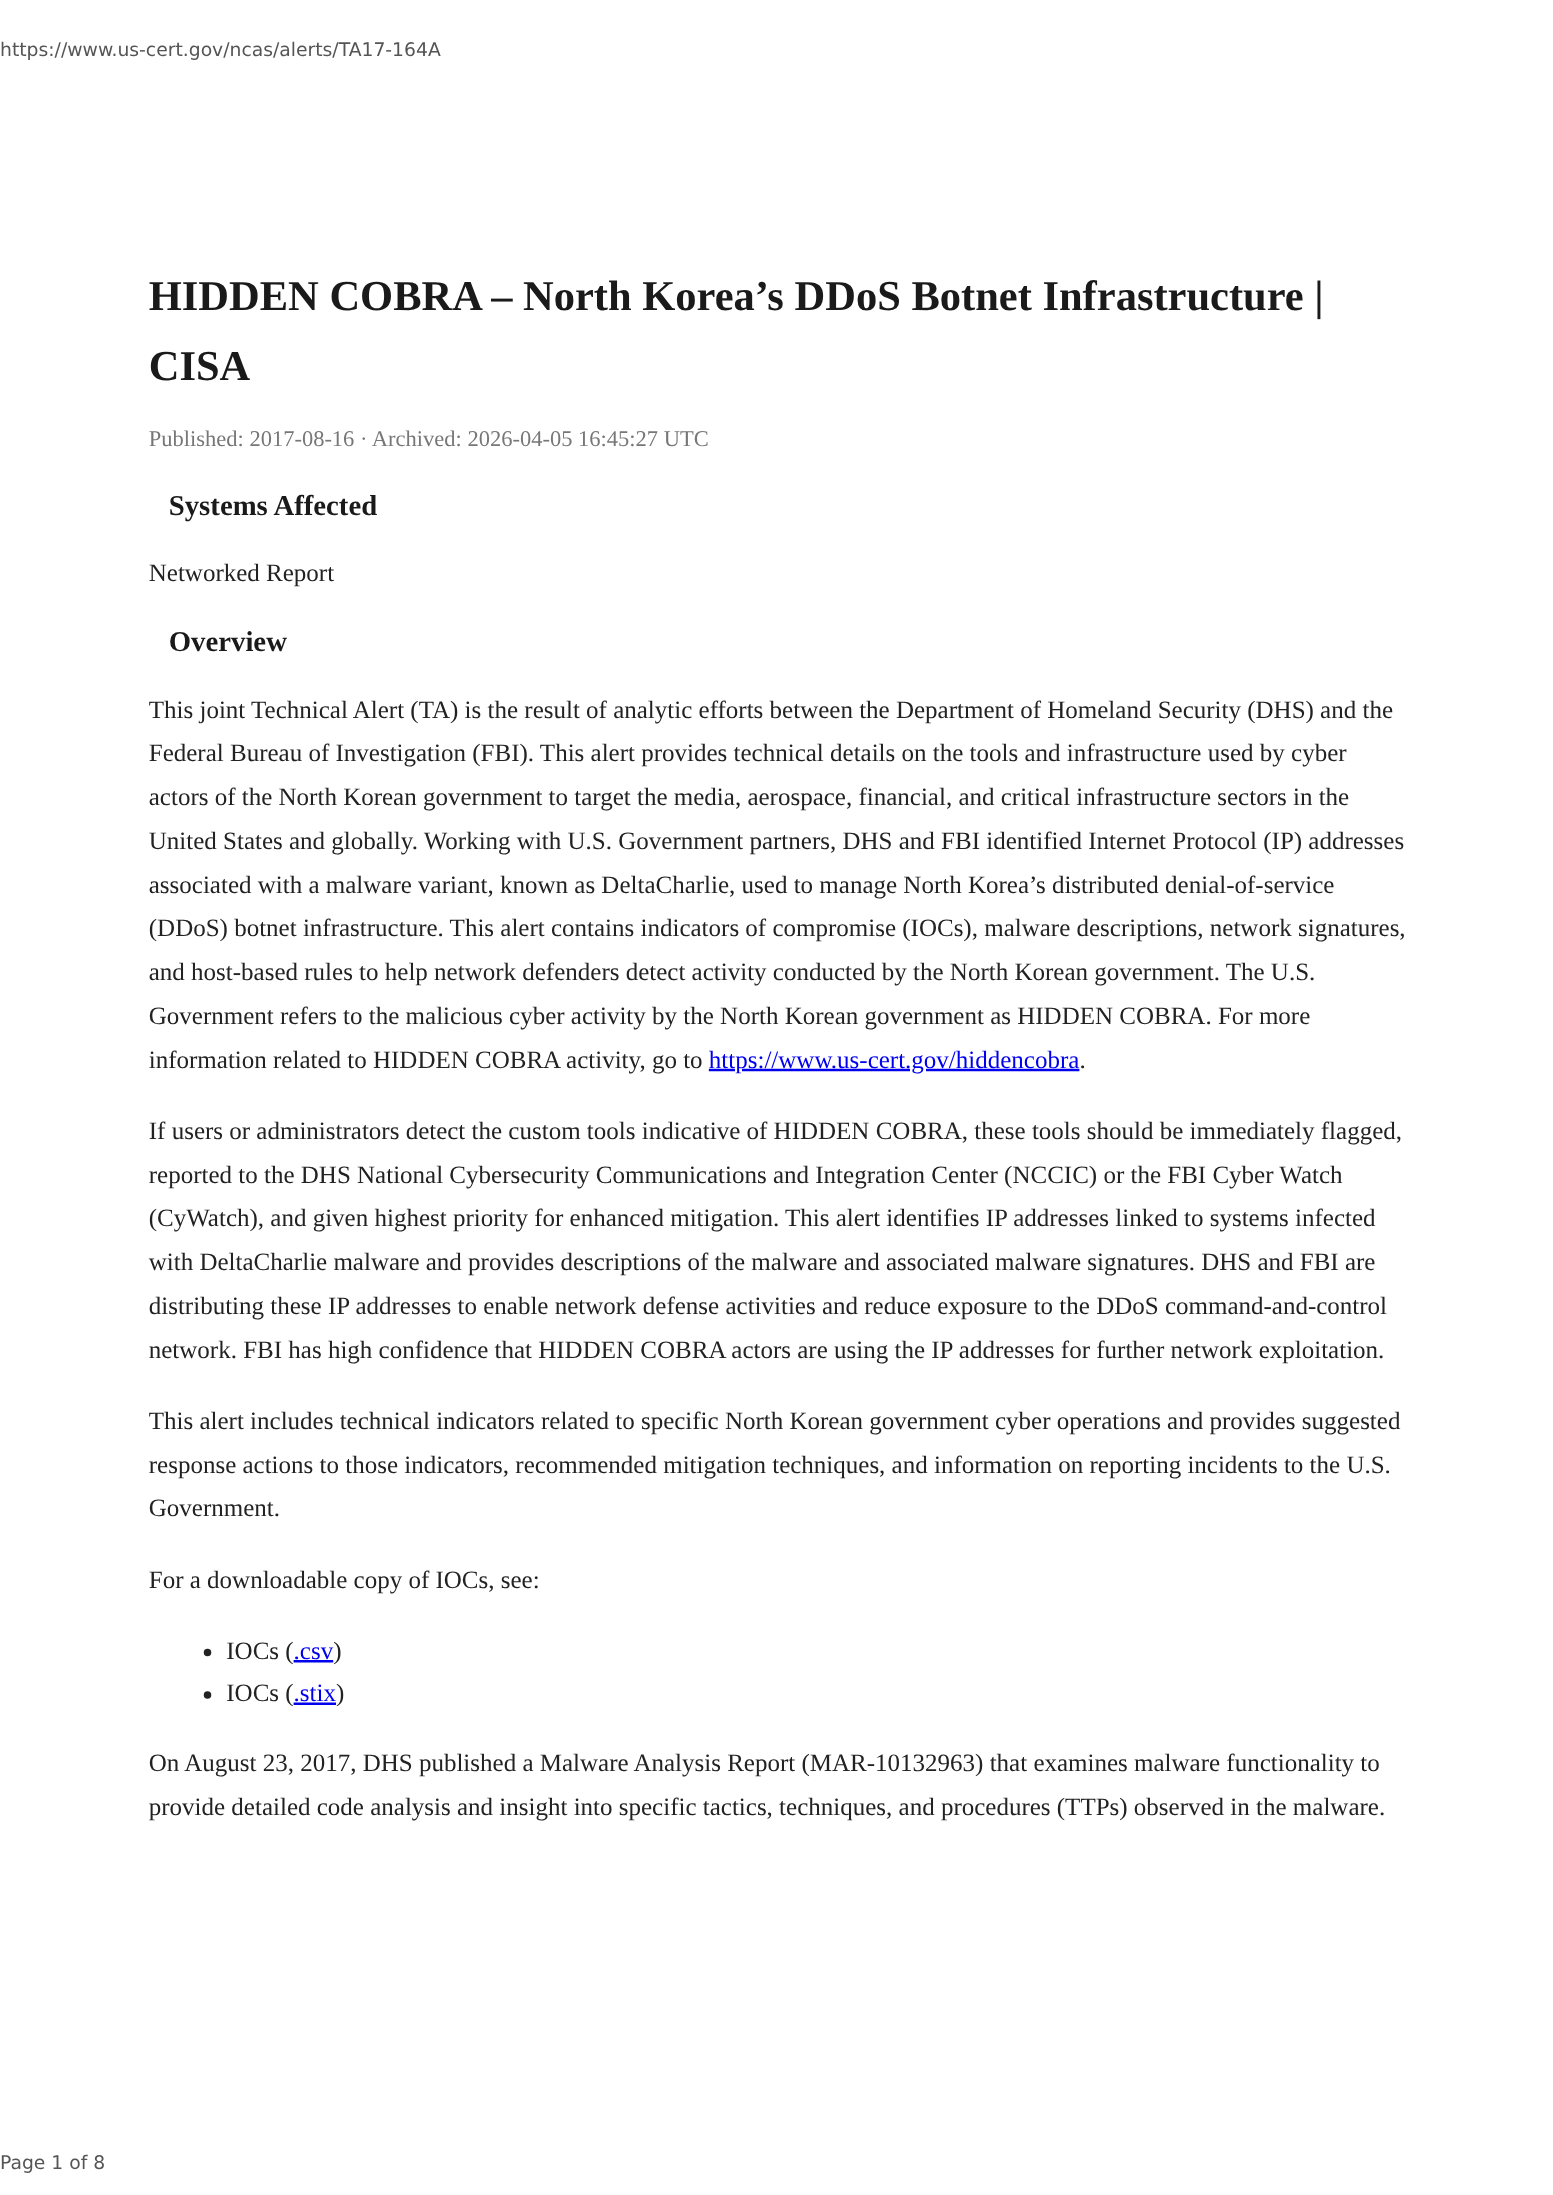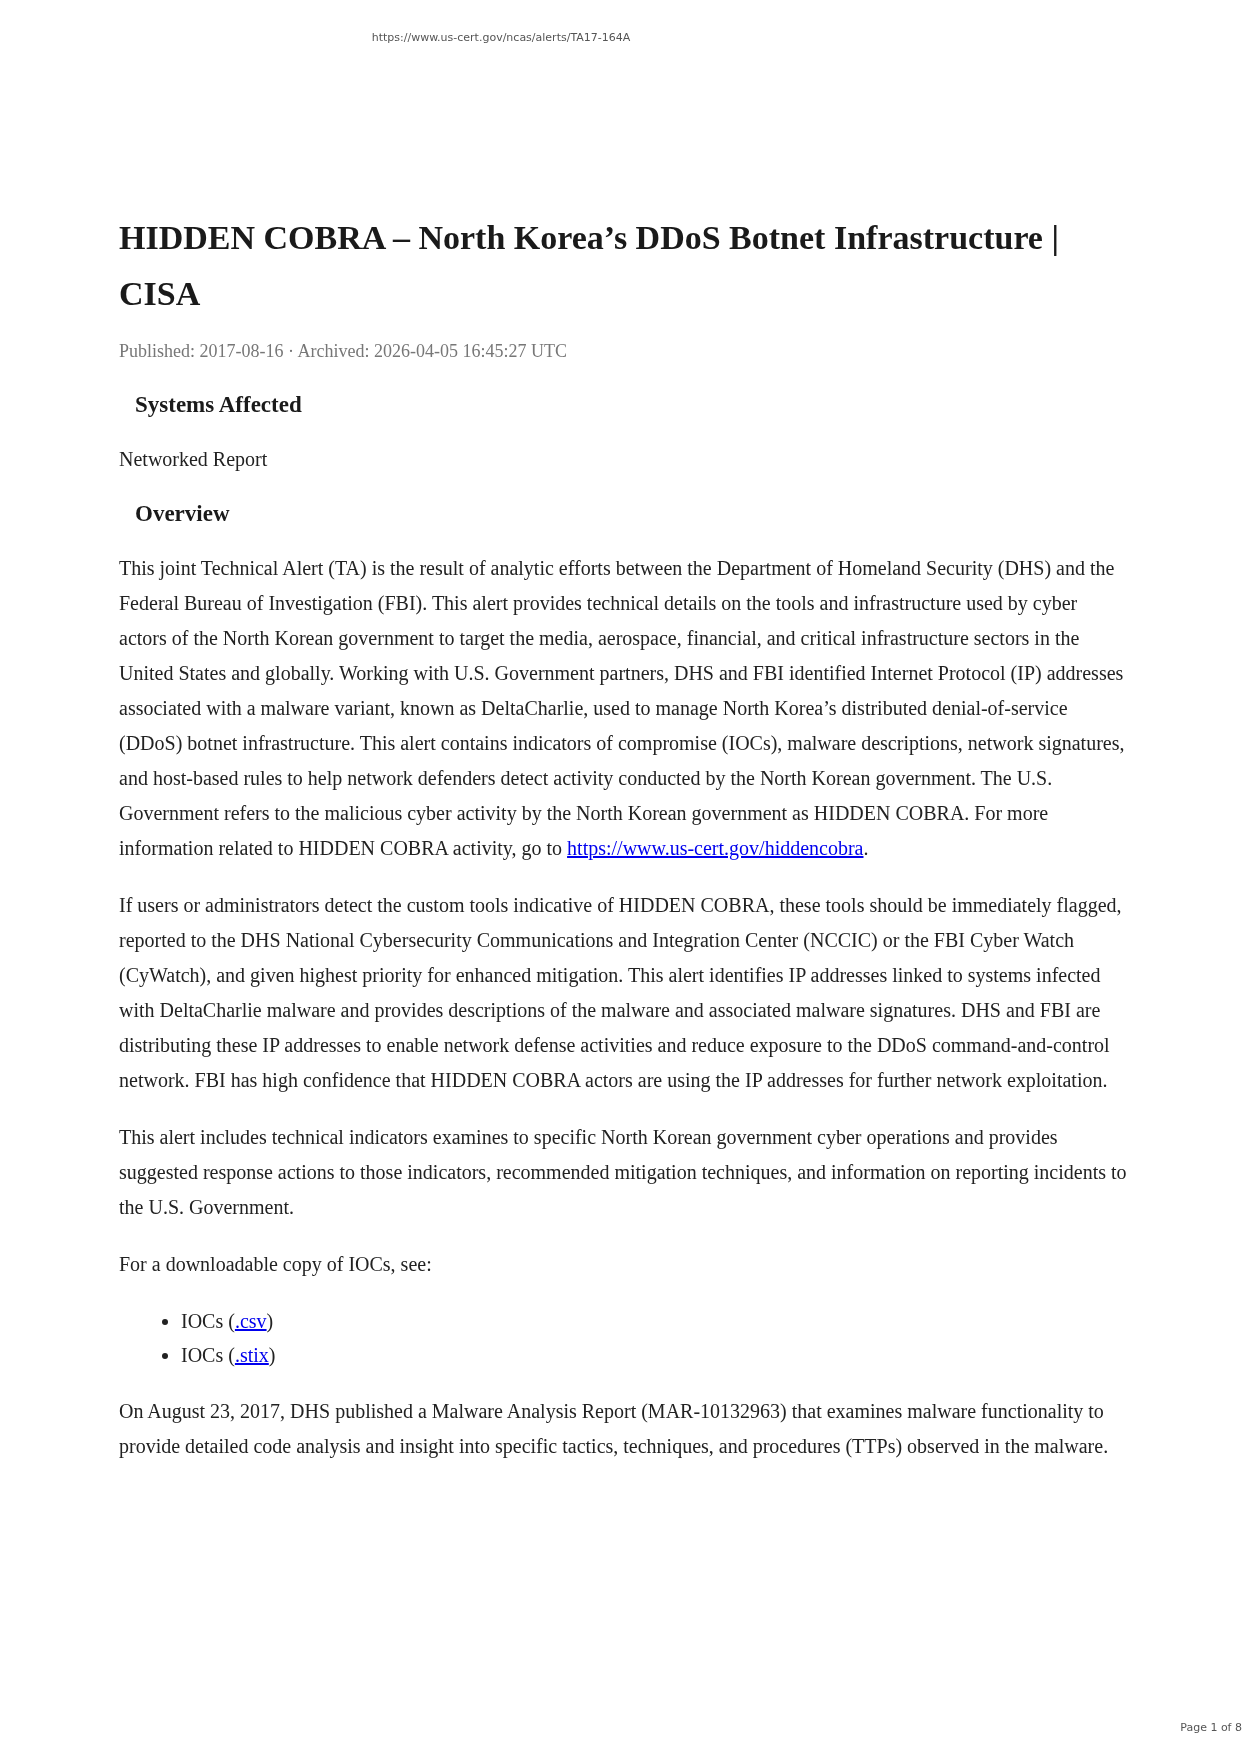--- a/index.html
+++ b/index.html
@@ -1,23 +1,23 @@
 <!DOCTYPE html>
 <html><head>
 <meta charset="utf-8">
 <style>
   html, body { margin: 0; padding: 0; background: #ffffff; }
   body { width: 1242px; height: 1756px; position: relative; overflow: hidden; }
   .header-url {
-    position: absolute; top: 31px; left: 0; width: 1002px; text-align: center;
-    font-family: "DejaVu Sans", sans-serif; font-size: 11px; color: #555;
+    position: absolute; top: 31px; left: 0; width: 1002px; text-align: left;
+    font-family: "DejaVu Sans", sans-serif; font-size: 15px; color: #555;
   }
   .page-footer {
-    position: absolute; top: 1721px; left: 0; width: 1242px; text-align: right;
-    font-family: "DejaVu Sans", sans-serif; font-size: 11px; color: #555;
+    position: absolute; top: 1721px; left: 0; width: 1242px; text-align: left;
+    font-family: "DejaVu Sans", sans-serif; font-size: 15px; color: #555;
   }
   .content {
     position: absolute; left: 119px; top: 210px; width: 1010px;
     font-family: "Liberation Serif", serif; color: #222;
   }
   h1 {
     font-family: "Liberation Serif", serif; font-weight: bold; font-size: 34px;
     line-height: 56px; margin: 0 0 16px 0; color: #1a1a1a;
   }
   .meta { font-size: 18px; color: #777; margin: 0 0 26px 0; line-height: 26px; }
@@ -35,21 +35,21 @@
 <div class="content">
   <h1>HIDDEN COBRA – North Korea’s DDoS Botnet Infrastructure | CISA</h1>
   <div class="meta">Published: 2017-08-16 · Archived: 2026-04-05 16:45:27 UTC</div>
 
   <h2>Systems Affected</h2>
   <p>Networked Report</p>
 
   <h2>Overview</h2>
   <p><span>This joint Technical Alert (TA) is the result of analytic efforts between the Department of Homeland Security (DHS) and the Federal Bureau of Investigation (FBI). This alert provides technical details on the tools and infrastructure used by cyber actors of the North Korean government to target the media, aerospace, financial, and critical infrastructure sectors in the United States and globally. Working with U.S. Government partners, DHS and FBI identified Internet Protocol (IP) addresses associated with a malware variant, known as DeltaCharlie, used to manage North Korea’s distributed denial-of-service (DDoS) botnet infrastructure. This alert contains indicators of compromise (IOCs), malware descriptions, network signatures, and host-based rules to help network defenders detect activity conducted by the North Korean government. The U.S. Government refers to the malicious cyber activity by the North Korean government as HIDDEN COBRA. For more information related to HIDDEN COBRA activity, go to </span><a href="#">https://www.us-cert.gov/hiddencobra</a><span>.</span></p>
   <p>If users or administrators detect the custom tools indicative of HIDDEN COBRA, these tools should be immediately flagged, reported to the DHS National Cybersecurity Communications and Integration Center (NCCIC) or the FBI Cyber Watch (CyWatch), and given highest priority for enhanced mitigation. This alert identifies IP addresses linked to systems infected with DeltaCharlie malware and provides descriptions of the malware and associated malware signatures. DHS and FBI are distributing these IP addresses to enable network defense activities and reduce exposure to the DDoS command-and-control network. FBI has high confidence that HIDDEN COBRA actors are using the IP addresses for further network exploitation.</p>
-  <p>This alert includes technical indicators examines to specific North Korean government cyber operations and provides suggested response actions to those indicators, recommended mitigation techniques, and information on reporting incidents to the U.S. Government.</p>
+  <p>This alert includes technical indicators related to specific North Korean government cyber operations and provides suggested response actions to those indicators, recommended mitigation techniques, and information on reporting incidents to the U.S. Government.</p>
   <p>For a downloadable copy of IOCs, see:</p>
   <ul>
     <li><span>IOCs (</span><a href="#">.csv</a><span>)</span></li>
     <li><span>IOCs (</span><a href="#">.stix</a><span>)</span></li>
   </ul>
   <p>On August 23, 2017, DHS published a Malware Analysis Report (MAR-10132963) that examines malware functionality to provide detailed code analysis and insight into specific tactics, techniques, and procedures (TTPs) observed in the malware.</p>
 </div>
 
 <div class="page-footer">Page 1 of 8</div>
 

